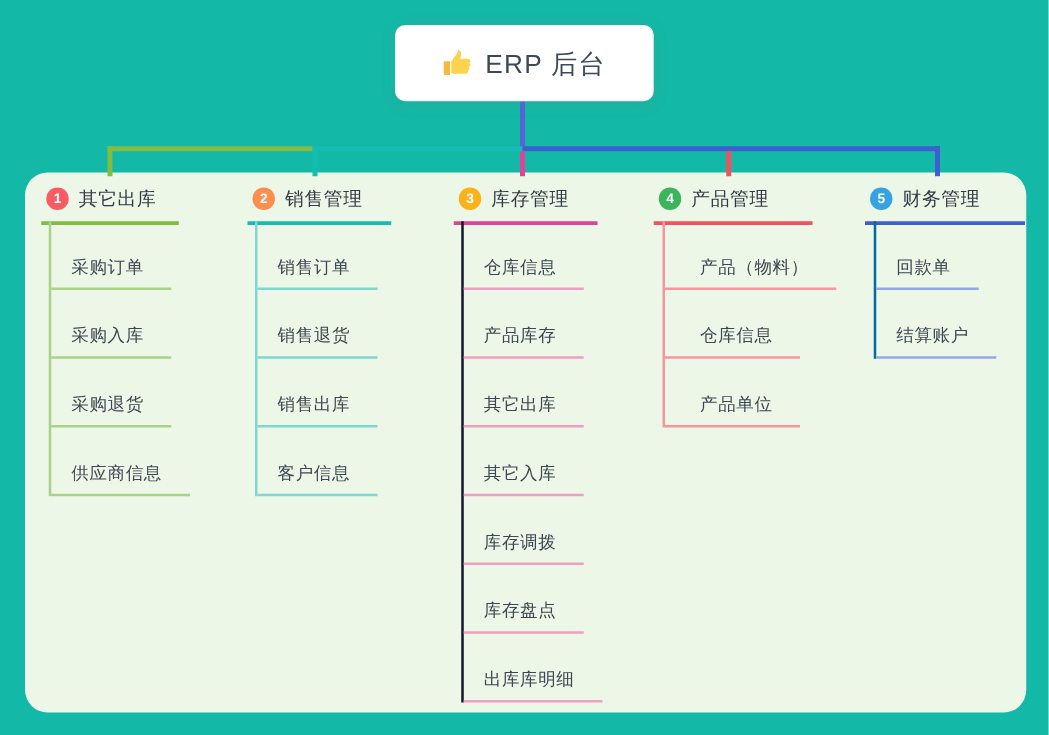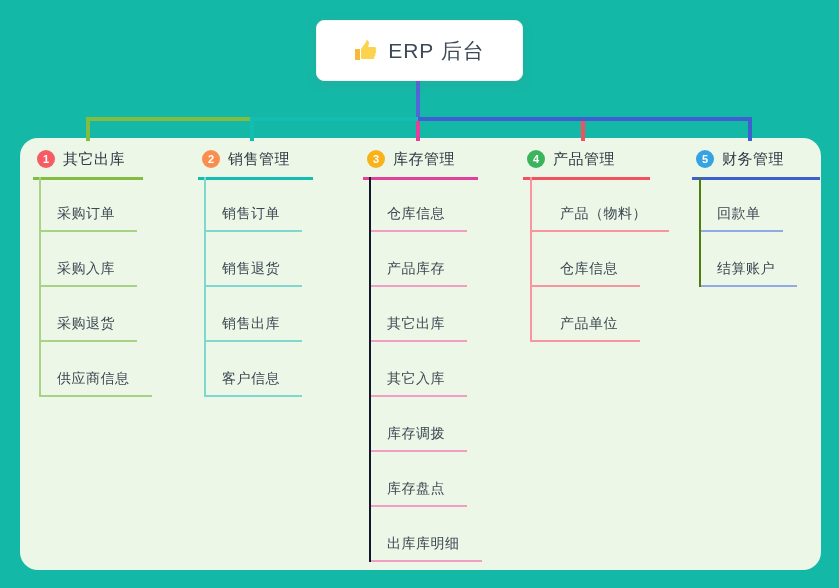--- a/index.html
+++ b/index.html
@@ -35,21 +35,21 @@
   .bh4 .num{background:#3cb45c;}
   .bh5 .num{background:#35a2e2;}
   
   .children{position:absolute;top:177px;}
   .children .row{height:55px;display:flex;align-items:flex-end;}
   .children .item{border-bottom-width:2px;border-bottom-style:solid;padding:0 22px 7px 16px;font-size:14px;color:#3b4752;white-space:nowrap;letter-spacing:0.5px;}
   .ch1{left:39px;border-left:2px solid #a8d387;}   .ch1 .item{border-bottom-color:#a8d387;}
   .ch2{left:204px;border-left:2px solid #7ed8d0;}  .ch2 .item{border-bottom-color:#7ed8d0;}
   .ch3{left:369px;border-left:2px solid #0f172a;}  .ch3 .item{border-bottom-color:#f09ec4;}
   .ch4{left:530px;border-left:2px solid #f9959e;}  .ch4 .item{border-bottom-color:#f9959e;padding-left:28px;}
-  .ch5{left:699px;border-left:2px solid #4d7c0f;}  .ch5 .item{border-bottom-color:#91a9e4;}
+  .ch5{left:699px;border-left:2px solid #0369a1;}  .ch5 .item{border-bottom-color:#91a9e4;}
 </style>
 </head>
 <body>
 
 <div class="stage">
 
   <div class="panel"></div>
 
   <div class="line v-root"></div>
   <div class="line h-green"></div>

